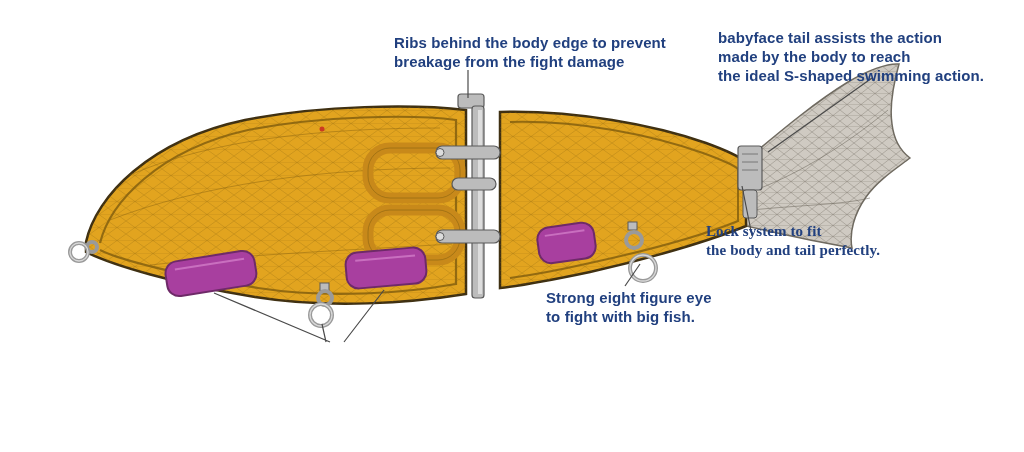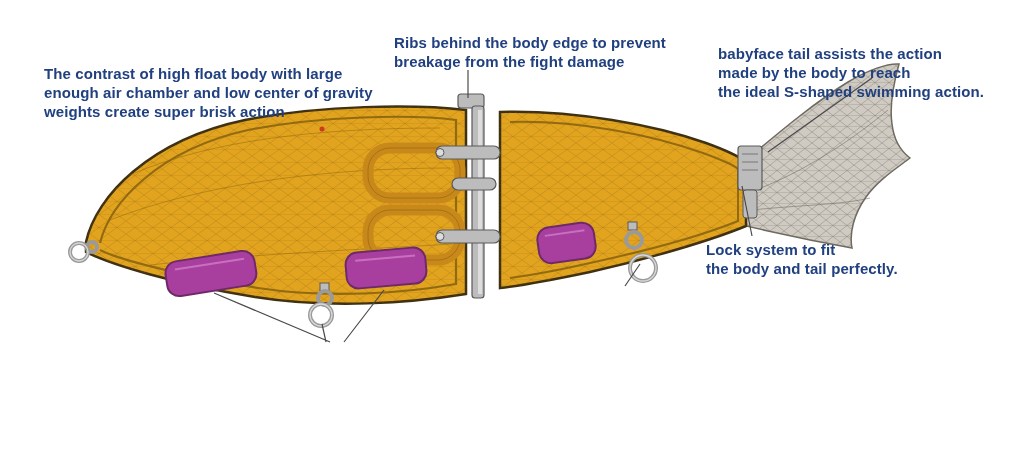--- a/index.html
+++ b/index.html
@@ -119,29 +119,28 @@
 
     <g stroke="var(--leader-line)" stroke-width="1.2" fill="none">
       <path d="M468 70 L468 98"></path>
       <path d="M872 78 L768 152"></path>
       <path d="M752 236 L742 186"></path>
       <path d="M625 286 L640 264"></path>
       <path d="M330 342 L214 293 M326 342 L322 324 M344 342 L384 290"></path>
     </g>
   </svg>
 
-  <div class="ann" style="left:44px;top:64px;width:370px;">The contrast of high float body with large
-enough air chamber and low center of gravity
-weights create super brisk action</div>
 
   <div class="ann" style="left:394px;top:33px;width:300px;">Ribs behind the body edge to prevent
 breakage from the fight damage</div>
 
-  <div class="ann" style="left:718px;top:44px;width:295px;">babyface tail assists the action
+  <div class="ann" style="left:718px;top:28px;width:295px;">babyface tail assists the action
 made by the body to reach
 the ideal S-shaped swimming action.</div>
 
 
-  <div class="ann" style="left:706px;top:240px;width:240px;">Lock system to fit
+  <div class="ann" style="left:706px;top:222px;width:240px;font-family:Liberation Serif, serif;">Lock system to fit
 the body and tail perfectly.</div>
 
+  <div class="ann" style="left:546px;top:288px;width:230px;">Strong eight figure eye
+to fight with big fish.</div>
 
 </div>
 
 </body></html>

